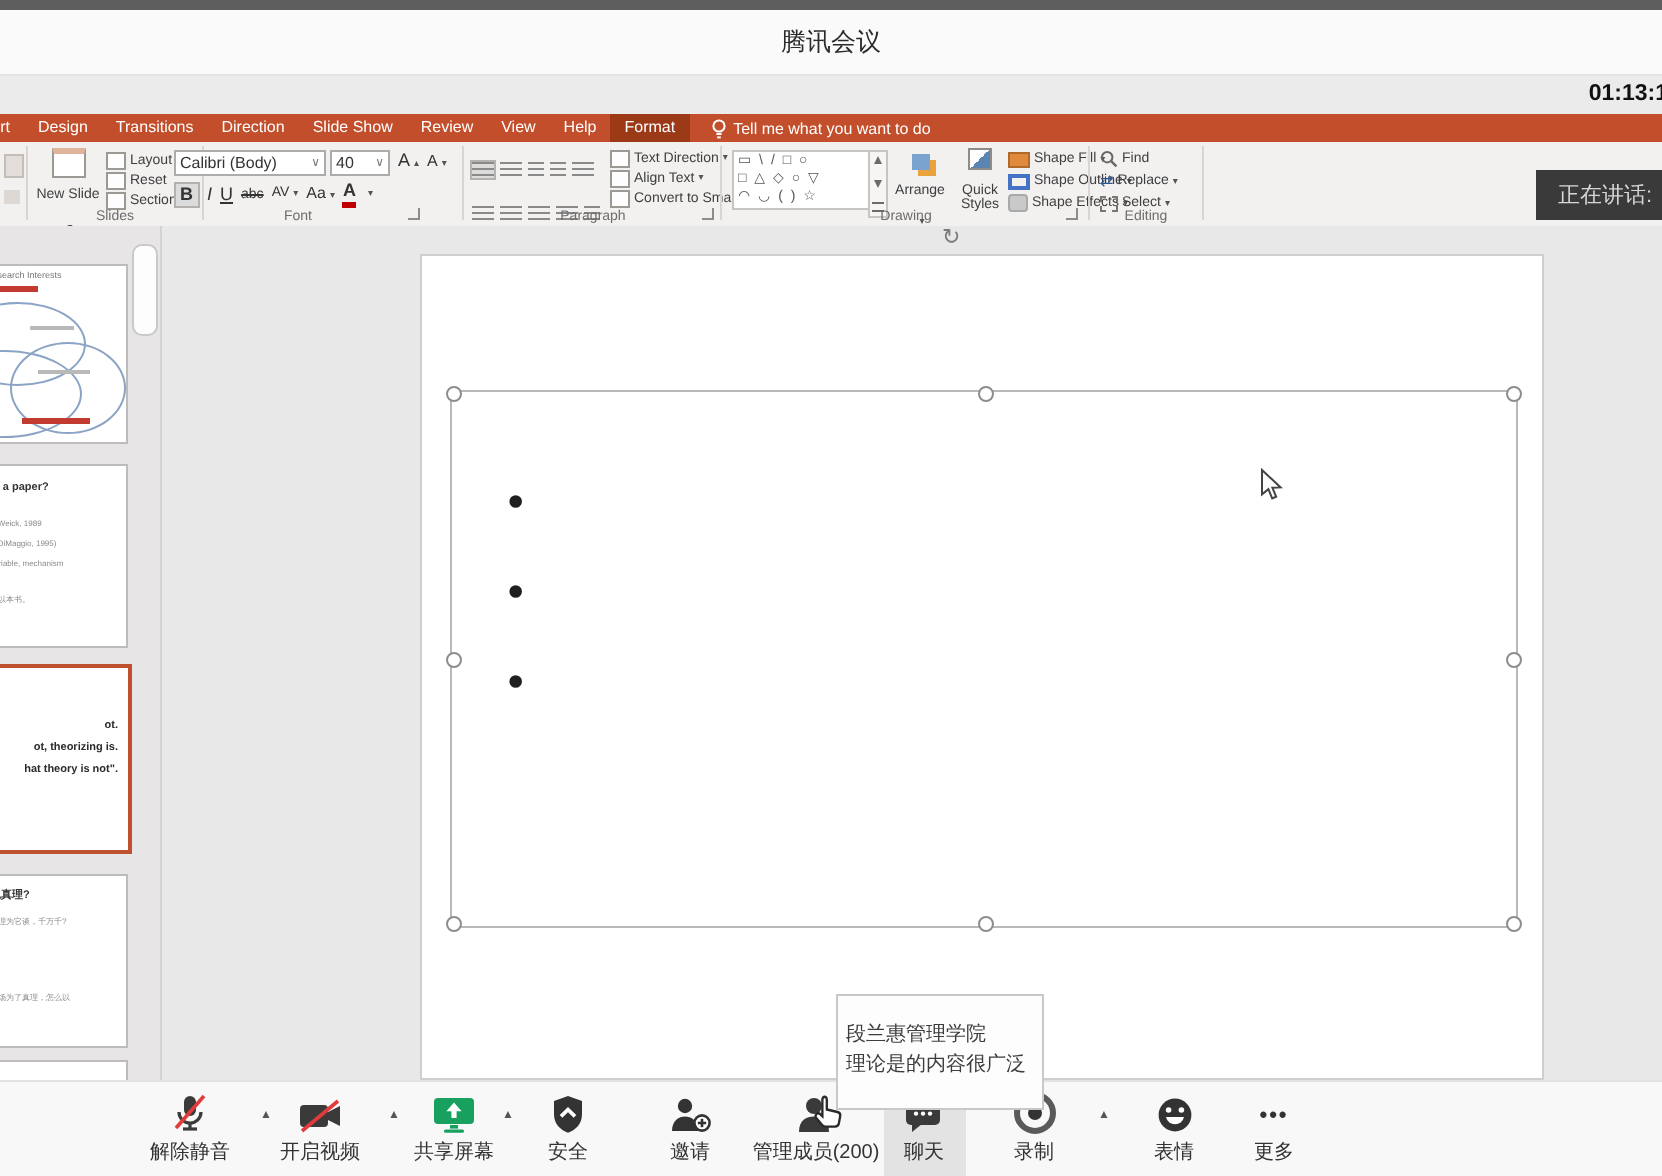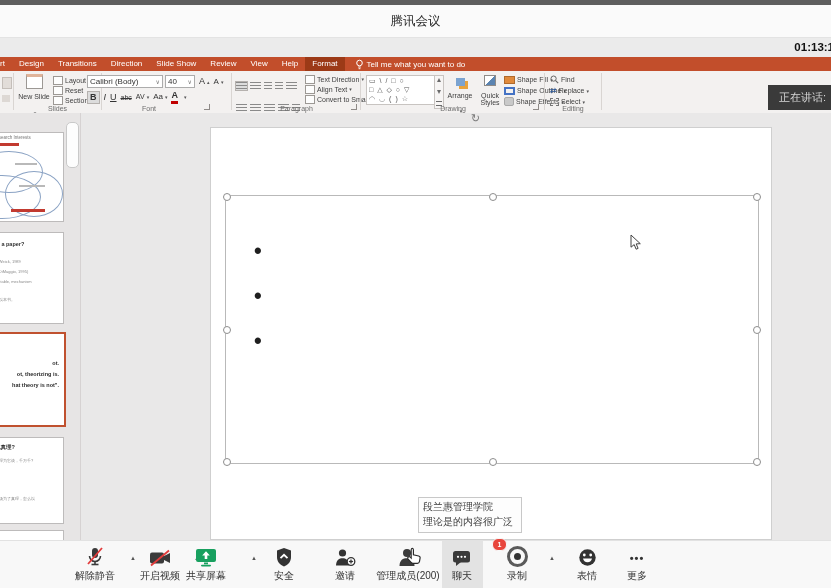--- a/index.html
+++ b/index.html
@@ -77,21 +77,21 @@
   
   #slide{position:absolute;left:210px;top:14px;width:560px;height:411px;background:#fff;border:1px solid #cfcfcf;}
   #textbox{position:absolute;left:14px;top:67px;width:532px;height:267px;border:1px solid #b9b9b9;}
   .handle{position:absolute;width:6px;height:6px;border-radius:50%;background:#fff;border:1px solid #8d8d8d;z-index:5;}
   #rotate{position:absolute;left:260px;top:-16px;font-size:11px;color:#7c7c7c;}
   .brow{display:flex;align-items:baseline;padding-left:28px;margin-top:0;height:45px;
         font-size:26px;font-weight:bold;color:#1f1f1f;letter-spacing:-0.3px;line-height:45px;white-space:nowrap;}
   .bm{width:18px;font-size:22px;}
   .bhl{background:var(--highlight-gray,#b1afae);padding:1px 2px;}
   #caption{position:absolute;left:418px;top:384px;width:94px;height:32px;background:#fdfdfd;border:1px solid #c8c8c8;
-           font-size:10px;line-height:15px;color:#3d3d3d;padding:1px 4px;white-space:nowrap;z-index:20;}
+           font-size:10px;line-height:15px;color:#3d3d3d;padding:12px 4px;white-space:nowrap;z-index:20;}
   #cursor{position:absolute;left:630px;top:121px;z-index:40;}
   
   #toolbar{left:0;top:540px;width:831px;height:48px;background:#f8f8f8;border-top:1px solid #e2e2e2;}
   .titem{position:absolute;top:2px;width:76px;text-align:center;cursor:default;}
   .ticon{height:24px;display:flex;align-items:flex-end;justify-content:center;}
   .tlabel{font-size:10px;color:#333;margin-top:2px;white-space:nowrap;}
   .tarrow{position:absolute;top:14px;font-size:6px;color:#555;}
   #chatbg{position:absolute;left:442px;top:0;width:41px;height:48px;background:#e3e3e3;}
   #chatbadge{position:absolute;top:-5px;right:-7px;min-width:11px;height:11px;border-radius:6px;background:#e8453c;
              border:1.5px solid #f8f8f8;color:#fff;font-size:7px;line-height:11px;font-weight:bold;padding:0 1px;}
@@ -395,21 +395,21 @@
         <svg width="24" height="18" viewBox="0 0 24 18">
           <rect x="2" y="3.5" width="14" height="11" rx="2" fill="#3a3a3a"></rect>
           <polygon points="16,7 22,4 22,14 16,11" fill="#3a3a3a"></polygon>
           <line x1="3" y1="16.5" x2="21" y2="1.5" stroke="#e23b3b" stroke-width="1.8"></line>
         </svg>
       </div>
       <div class="tlabel">开启视频</div>
     </div>
     <span class="tarrow" style="left:194px">▲</span>
 
-    <div class="titem" style="left:168px">
+    <div class="titem" style="left:189px">
       <div class="ticon">
         <svg width="24" height="19" viewBox="0 0 24 19">
           <rect x="2" y="1" width="20" height="13" rx="2" fill="var(--share-green,#18a05f)"></rect>
           <polygon points="12,3.2 15.8,7.6 13.3,7.6 13.3,11 10.7,11 10.7,7.6 8.2,7.6" fill="#fff"></polygon>
           <rect x="10" y="14.5" width="4" height="1.8" fill="var(--share-green,#18a05f)"></rect>
           <rect x="7" y="16.8" width="10" height="1.6" rx="0.8" fill="var(--share-green,#18a05f)"></rect>
         </svg>
       </div>
       <div class="tlabel">共享屏幕</div>
     </div>

